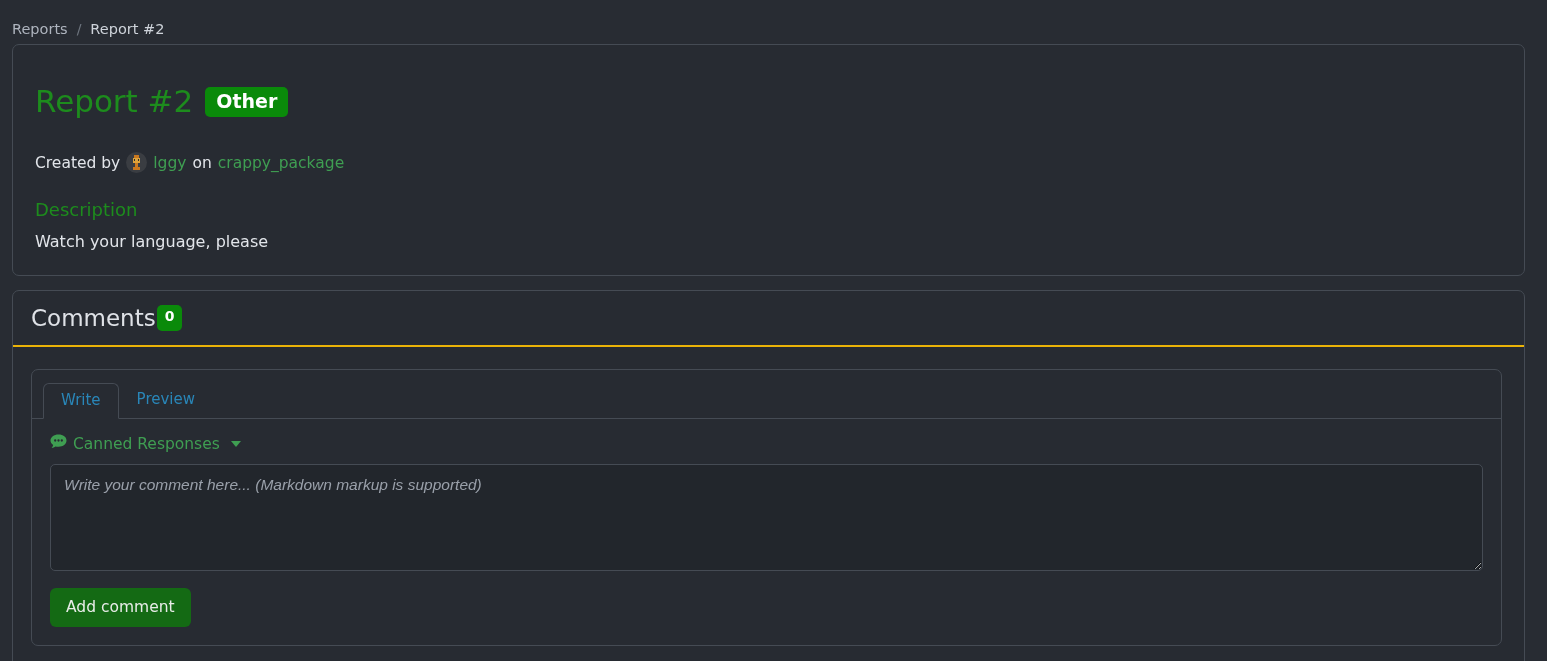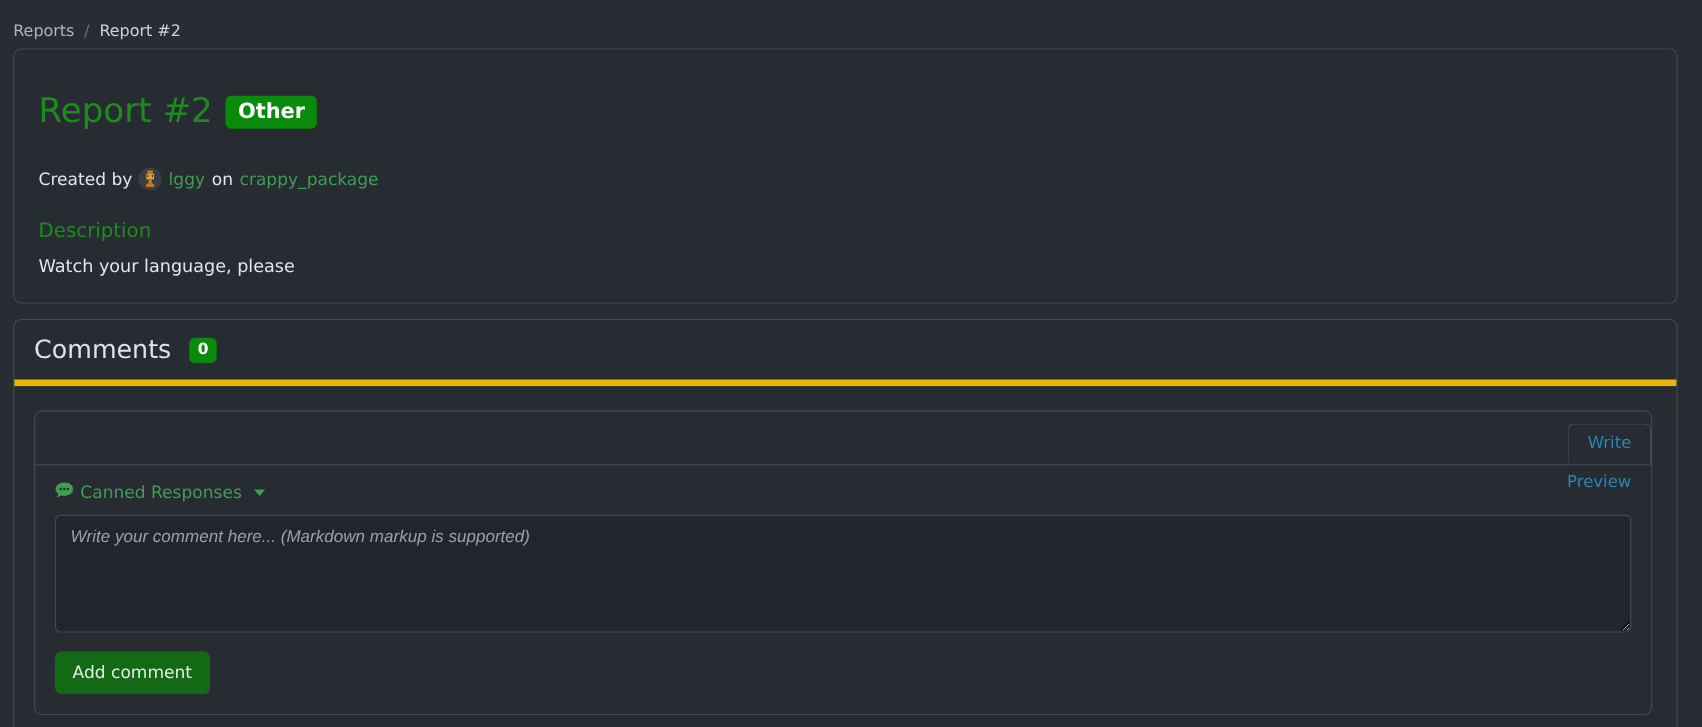--- a/index.html
+++ b/index.html
@@ -103,24 +103,23 @@
   }
   .section-body {
     font-size: 16px;
     color: #e2e5ea;
     margin: 12px 0 0 4px;
   }
 
   
   .comments-head {
     display: flex;
-    align-items: center;
-    gap: 16px;
+    gap: 1px;
     padding: 14px 0 14px 18px;
-    border-bottom: 6px solid #eab308;
+    border-bottom: 2px solid #eab308;
   }
   .comments-head .h {
     font-size: 23px;
     color: #dfe2e7;
     font-weight: 400;
   }
   .badge-count {
     background: #0a8a0a;
     color: #ffffff;
     font-size: 14px;
@@ -137,21 +136,20 @@
     border-radius: 7px;
     background: #272b32;
     position: relative;
   }
   .tabnav {
     display: flex;
     align-items: flex-end;
     padding: 11px 0 0 11px;
     border-bottom: 1px solid #454b54;
     height: 49px;
-    flex-direction: column;
   }
   .tab {
     font-size: 15px;
     padding: 7px 17px 8px 17px;
     color: #2986b8;
     border: 1px solid transparent;
     border-radius: 6px 6px 0 0;
     cursor: pointer;
     line-height: 1.3;
     position: relative;

